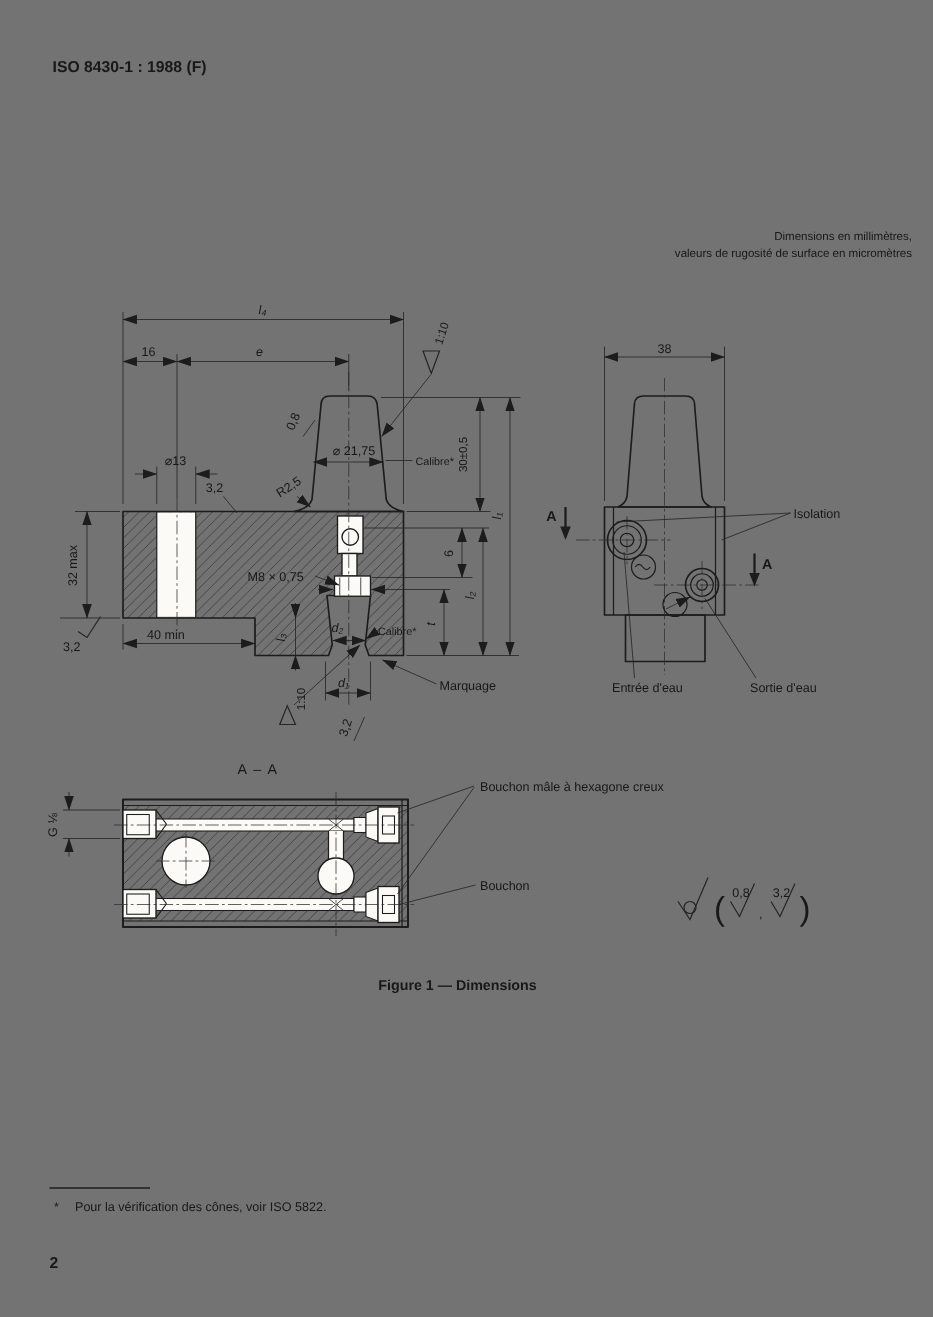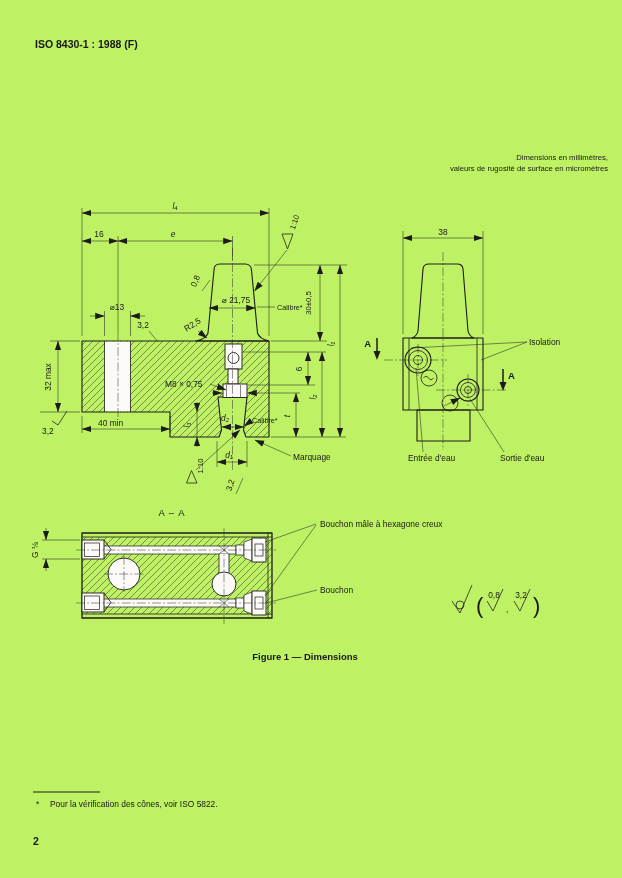--- a/index.html
+++ b/index.html
@@ -1,16 +1,16 @@
 <!DOCTYPE html>
 <html><head>
 <meta charset="utf-8">
 <style>
   html,body{margin:0;padding:0;background:#e9e9e7;}
-  .page{position:relative;width:622px;height:878px;margin:0 auto;background:#bef264;overflow:hidden;}
+  .page{position:relative;width:622px;height:878px;margin:0 auto;background:#737373;overflow:hidden;}
   svg{position:absolute;left:0;top:0;}
   text{font-family:"Liberation Sans","DejaVu Sans",sans-serif;fill:#181818;}
   .t8{font-size:8.4px;}
   .t75{font-size:7.7px;}
   .t7{font-size:7.2px;}
   .t95{font-size:9.5px;}
   .t10{font-size:10.5px;}
   .b{font-weight:bold;}
   .it{font-style:italic;}
   .out{fill:none;stroke:#1c1c1c;stroke-width:1.1;stroke-linejoin:round;}

